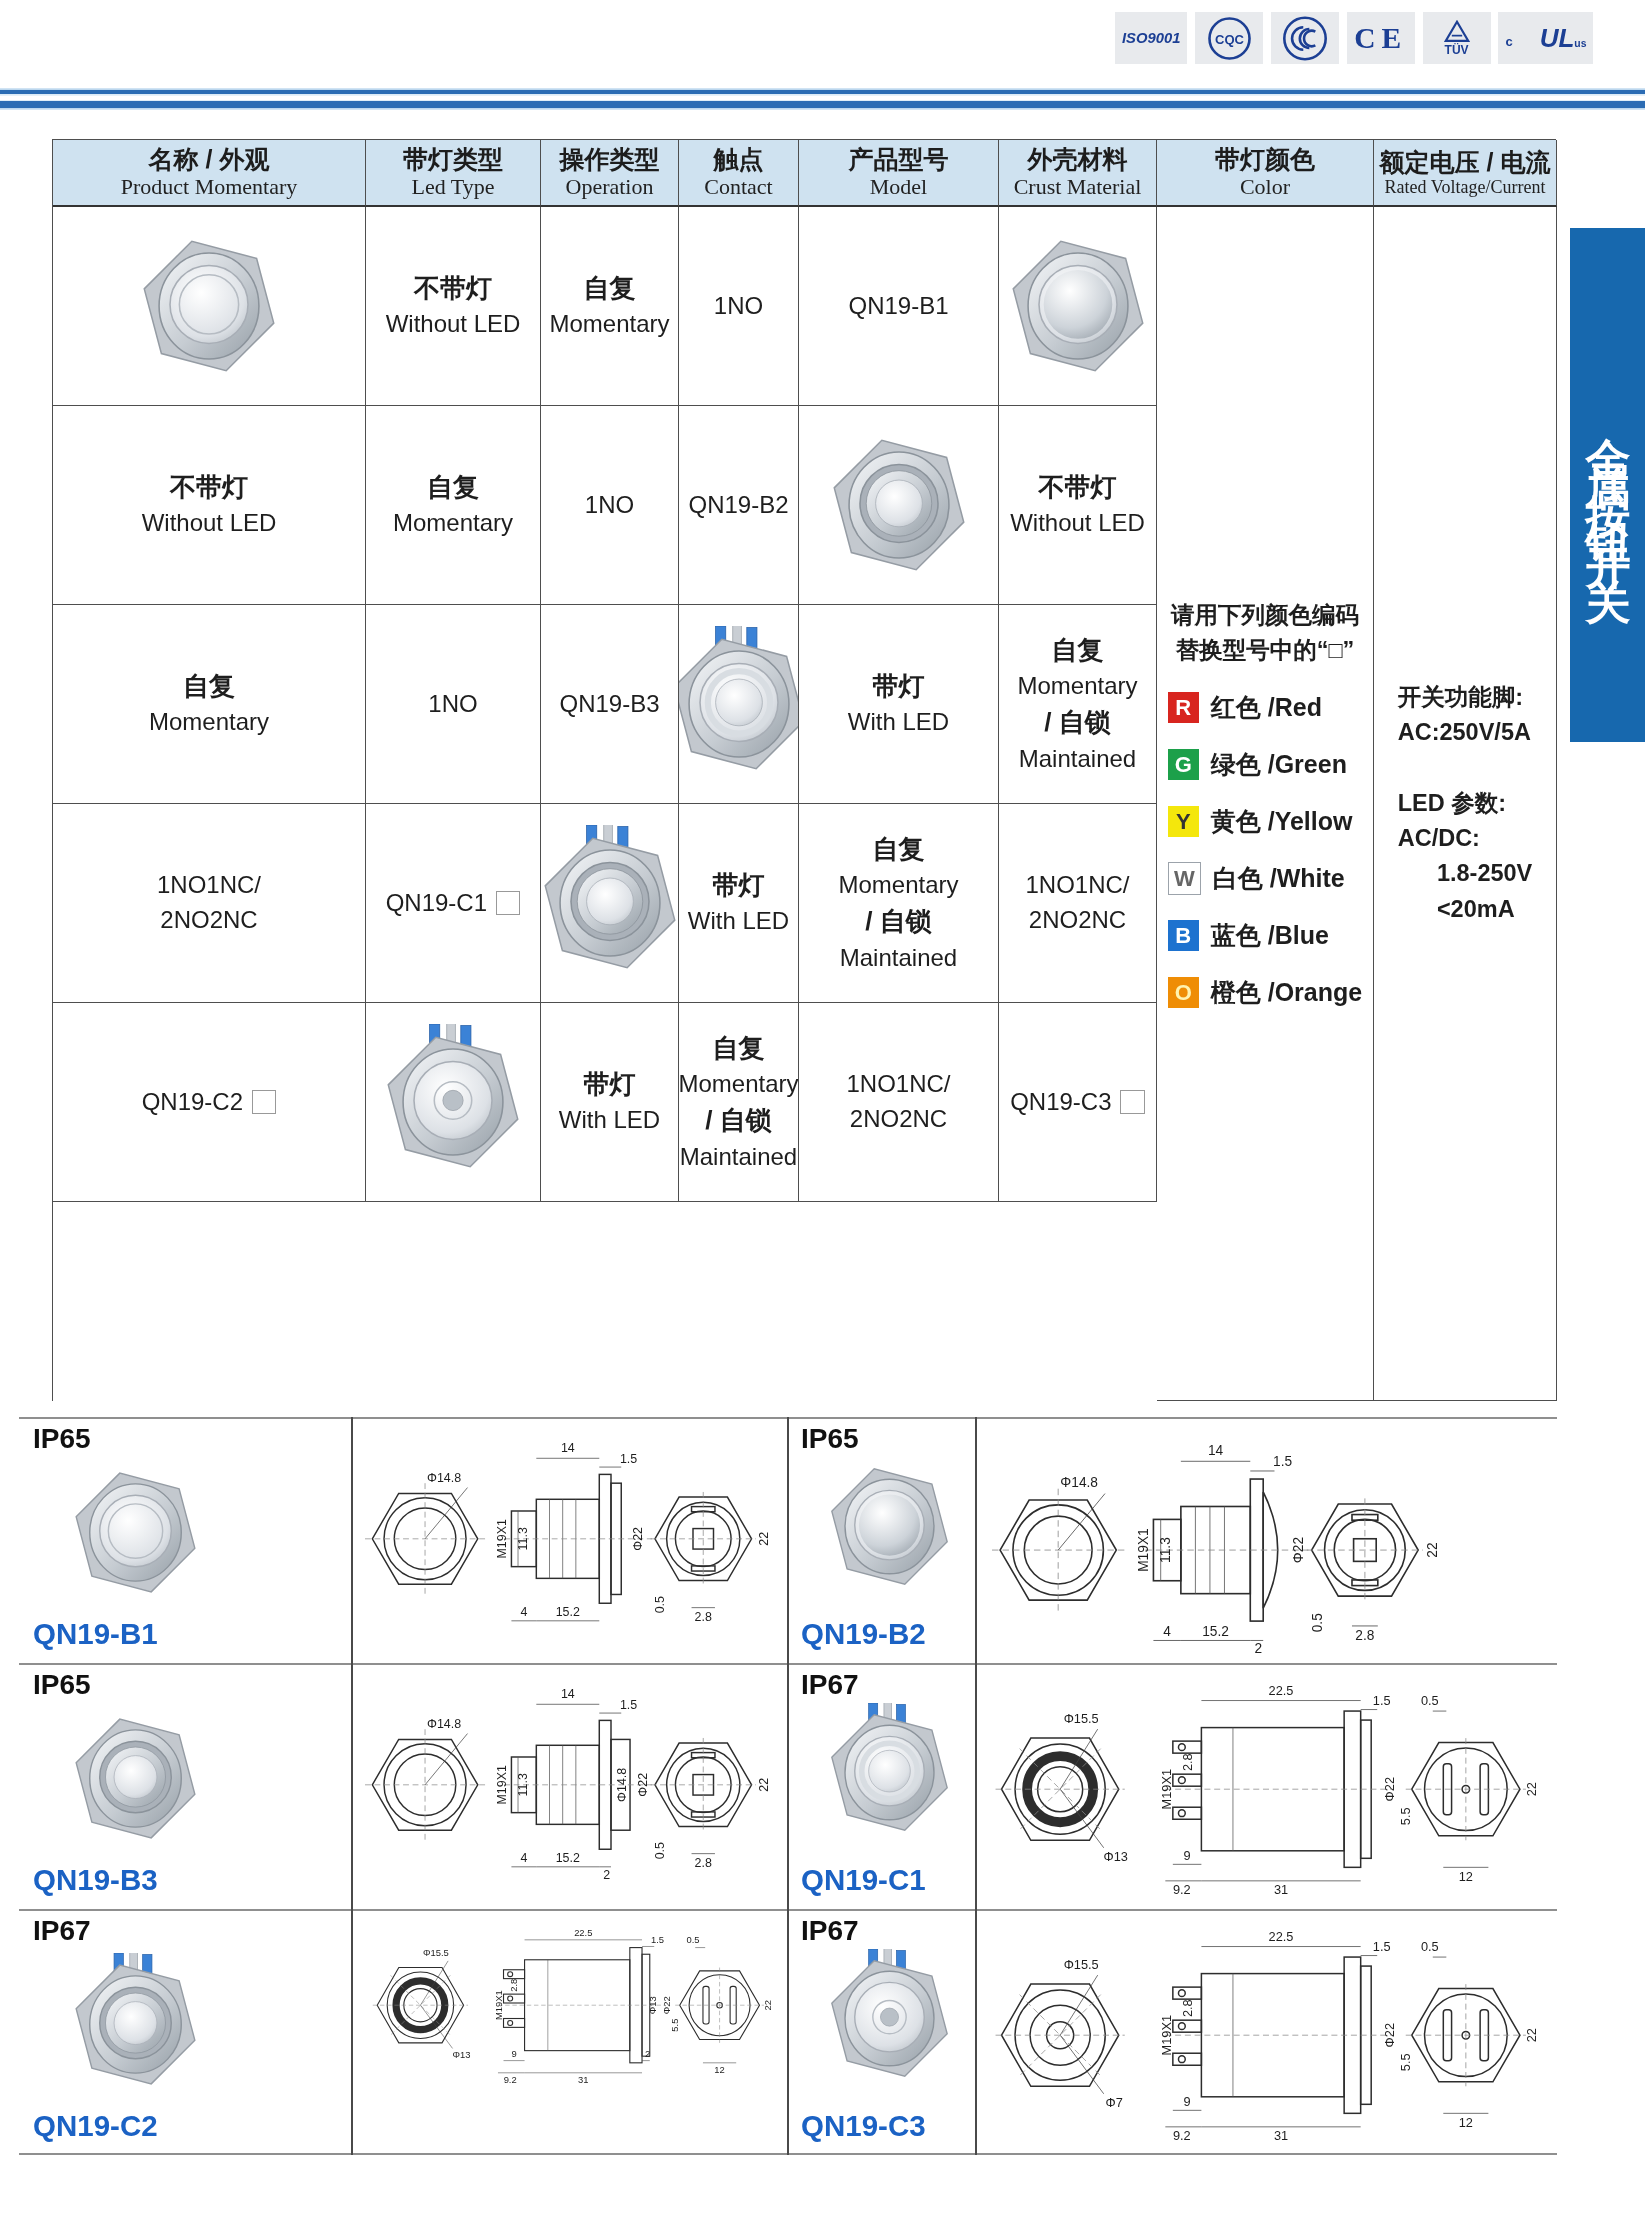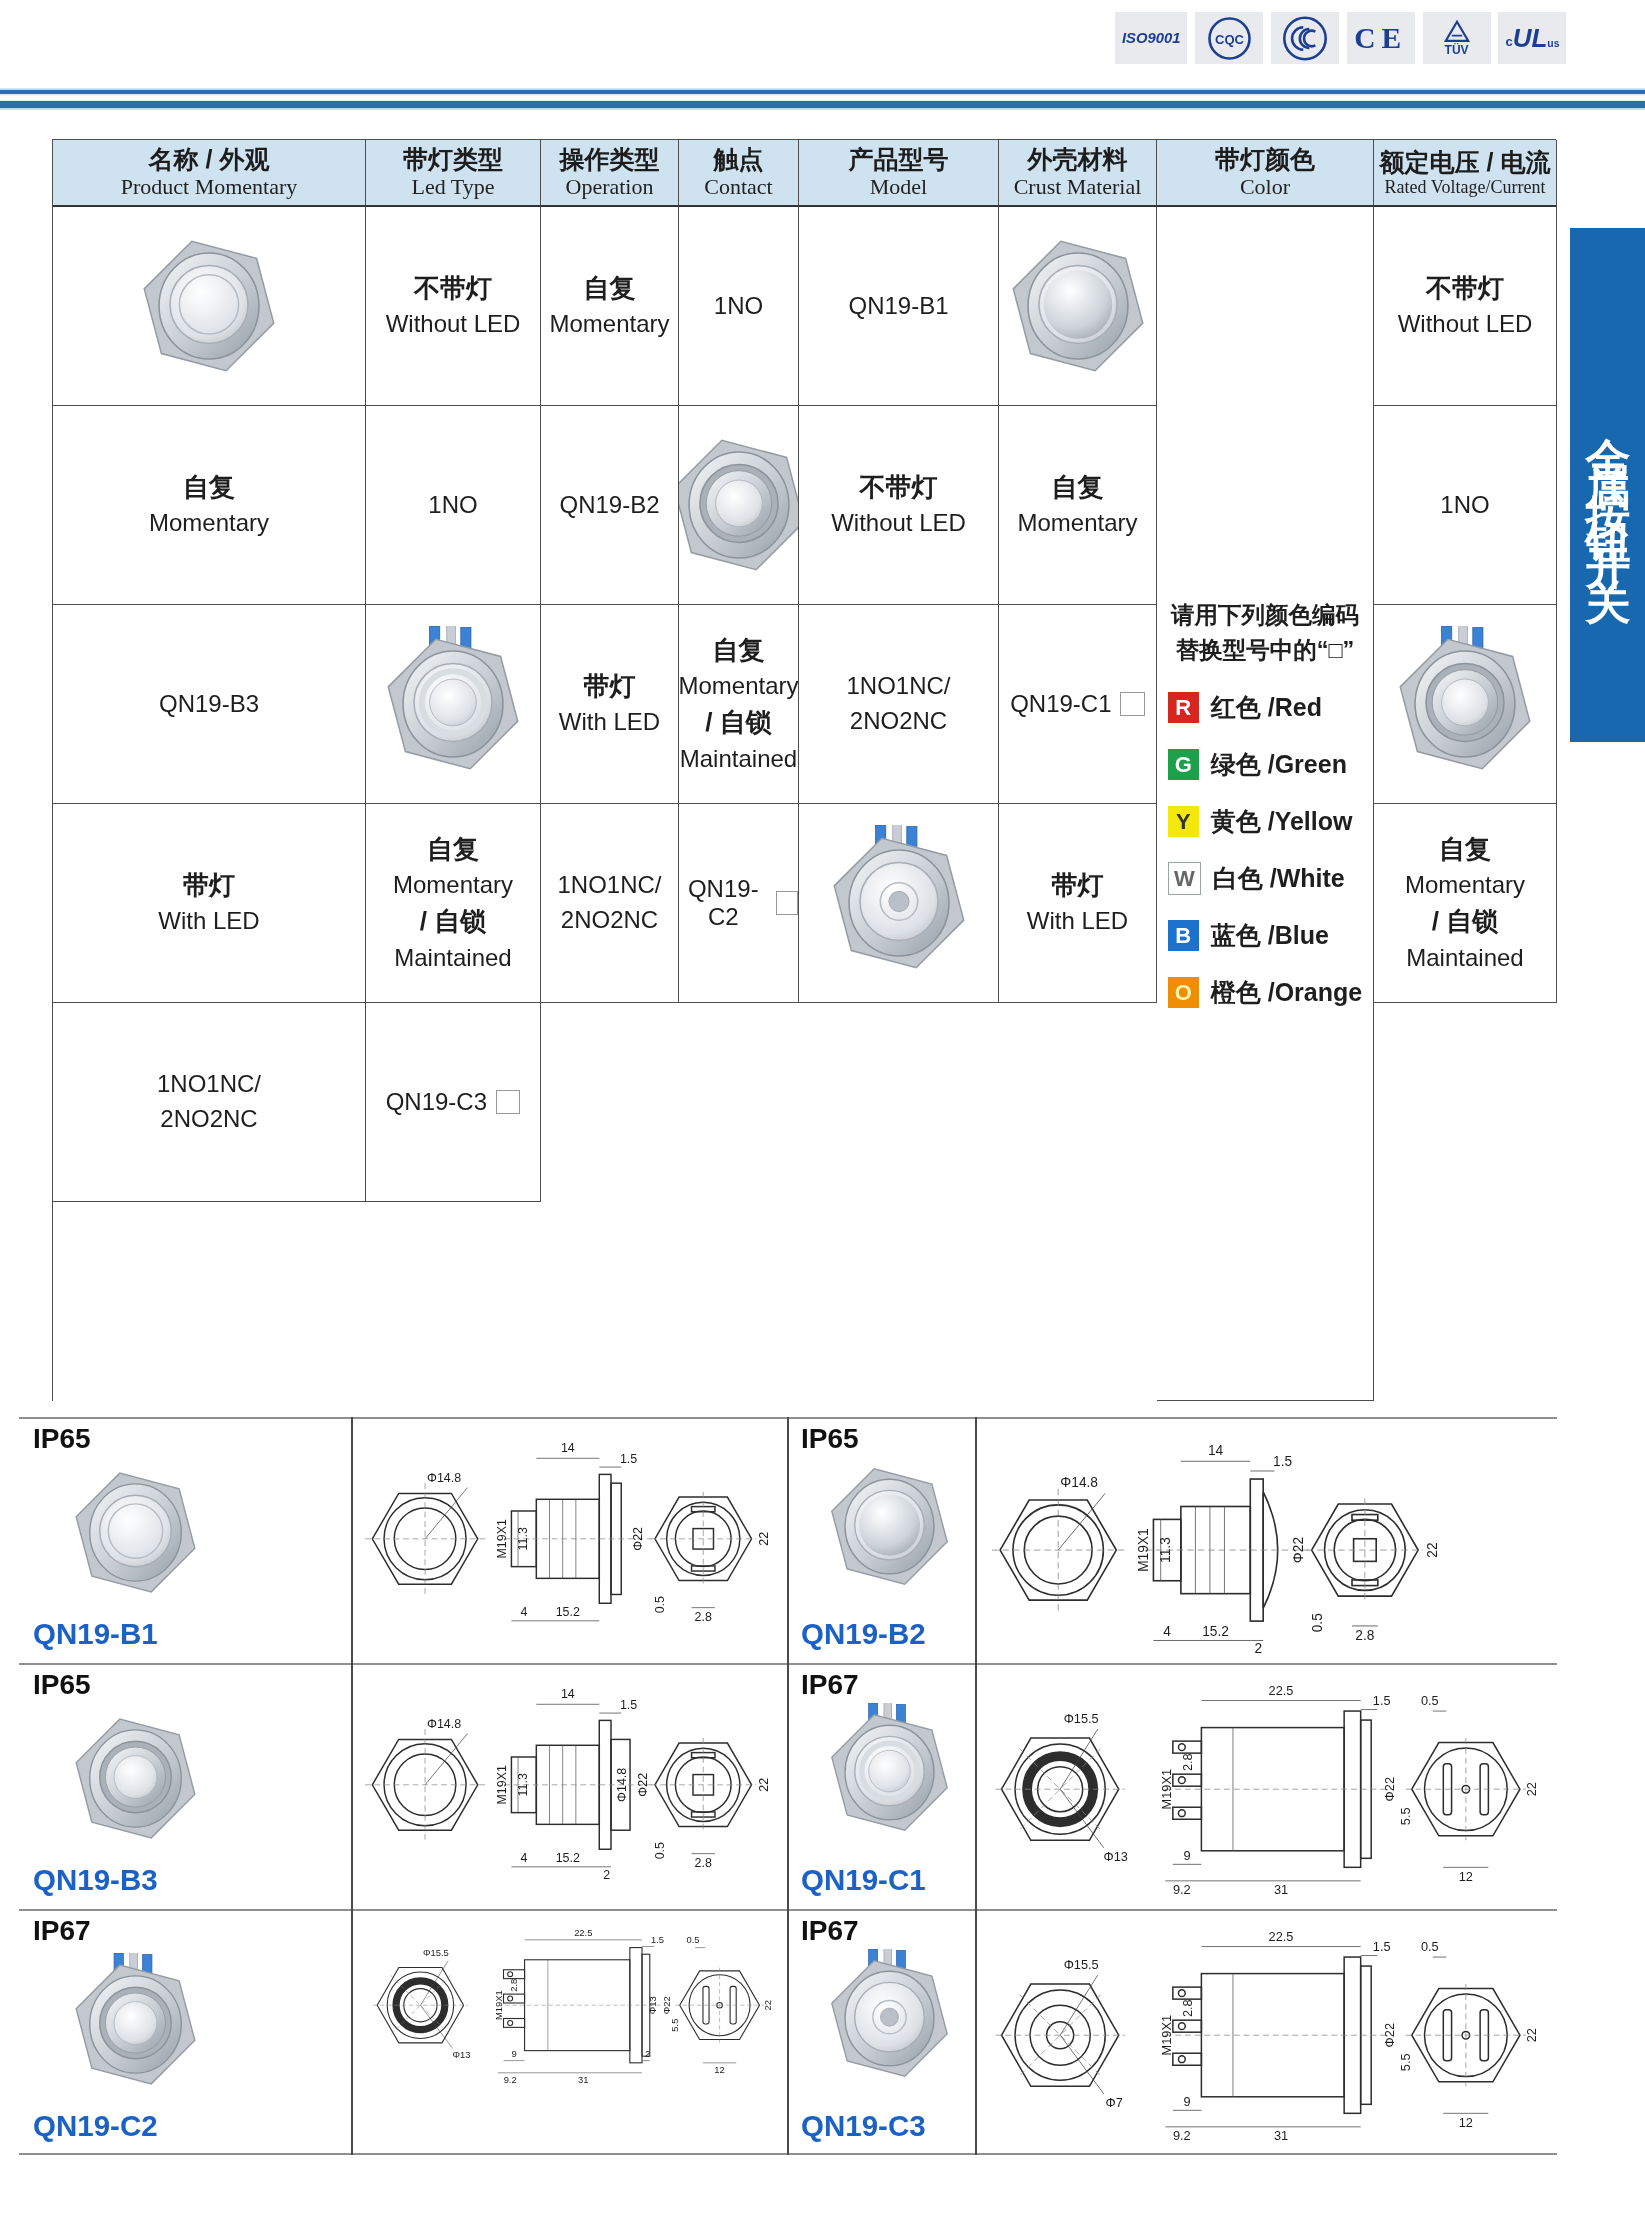--- a/index.html
+++ b/index.html
@@ -16,21 +16,21 @@
   .certs{position:absolute;top:12px;left:1115px;display:flex;gap:7.8px;}
   .badge{background:#e8eaed;height:52px;display:flex;align-items:center;justify-content:center;
          color:#1c3f94;padding:0 7px;min-width:54px;}
   .badge .iso{font-size:14.8px;font-weight:700;font-style:italic;}
   .badge .ce{font-size:29.5px;font-weight:700;letter-spacing:6px;font-family:"Liberation Serif",serif;}
   .badge svg{display:block;}
   .tuvcol{display:flex;flex-direction:column;align-items:center;line-height:1;}
   .tuvcol .tuvtxt{font-size:12px;font-weight:700;margin-top:0.9px;}
   .ulrow{display:flex;align-items:flex-end;line-height:1;}
   .ulrow .ulc{font-size:13px;font-weight:700;margin-bottom:3.5px;}
-  .ulrow .ulm{font-size:26px;font-weight:700;font-style:italic;}
+  .ulrow .ulm{font-size:26px;font-weight:700;font-style:italic;margin-left:27px;}
   .ulrow .ulus{font-size:10.4px;font-weight:700;margin-bottom:1.7px;}
 
   
   .side-tab{position:absolute;left:1570px;top:228px;width:76px;height:514px;background:#1768ae;
             color:#ffffff;display:flex;align-items:center;justify-content:center;
             writing-mode:vertical-rl;text-orientation:upright;font-size:45px;font-weight:700;
             letter-spacing:28px;}
 
   
   .tbl{position:absolute;left:52px;top:139px;width:1503px;display:grid;
@@ -256,20 +256,29 @@
         <div class="litem">
             <span class="lsq" style="background:#1d72cf;color:#ffffff">B</span>
             <span class="ltxt">蓝色 /Blue</span>
           </div>
         <div class="litem">
             <span class="lsq" style="background:#ef8d05;color:#fff3b0">O</span>
             <span class="ltxt">橙色 /Orange</span>
           </div>
       </div>
     </div>
+    <div class="c m8">
+      <div class="rating">开关功能脚:
+AC:250V/5A
+
+LED 参数:
+AC/DC:
+      1.8-250V
+      &lt;20mA</div>
+    </div>
 
     <div class="c">
         <svg class="photo" width="156" height="156" viewBox="0 0 180 180">
           <use href="#pb-flat"></use>
         </svg>
       </div>
     <div class="c">
         <span class="zhl">不带灯</span>
         <span class="enl">Without LED</span>
       </div>

